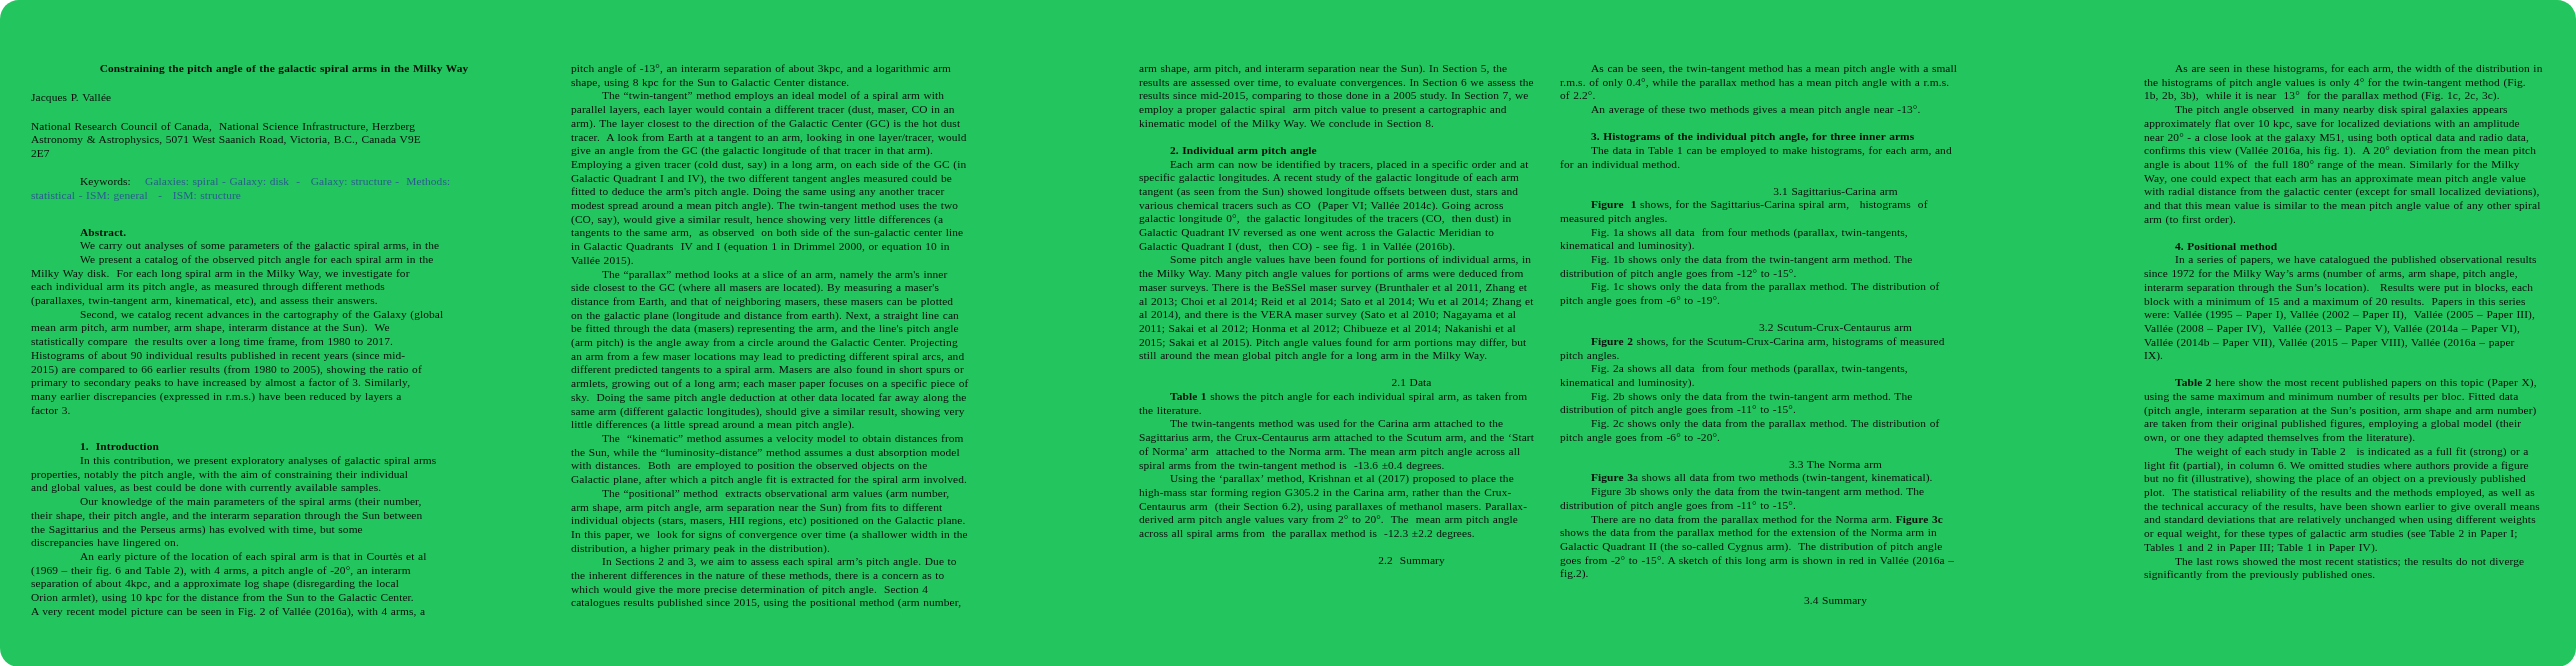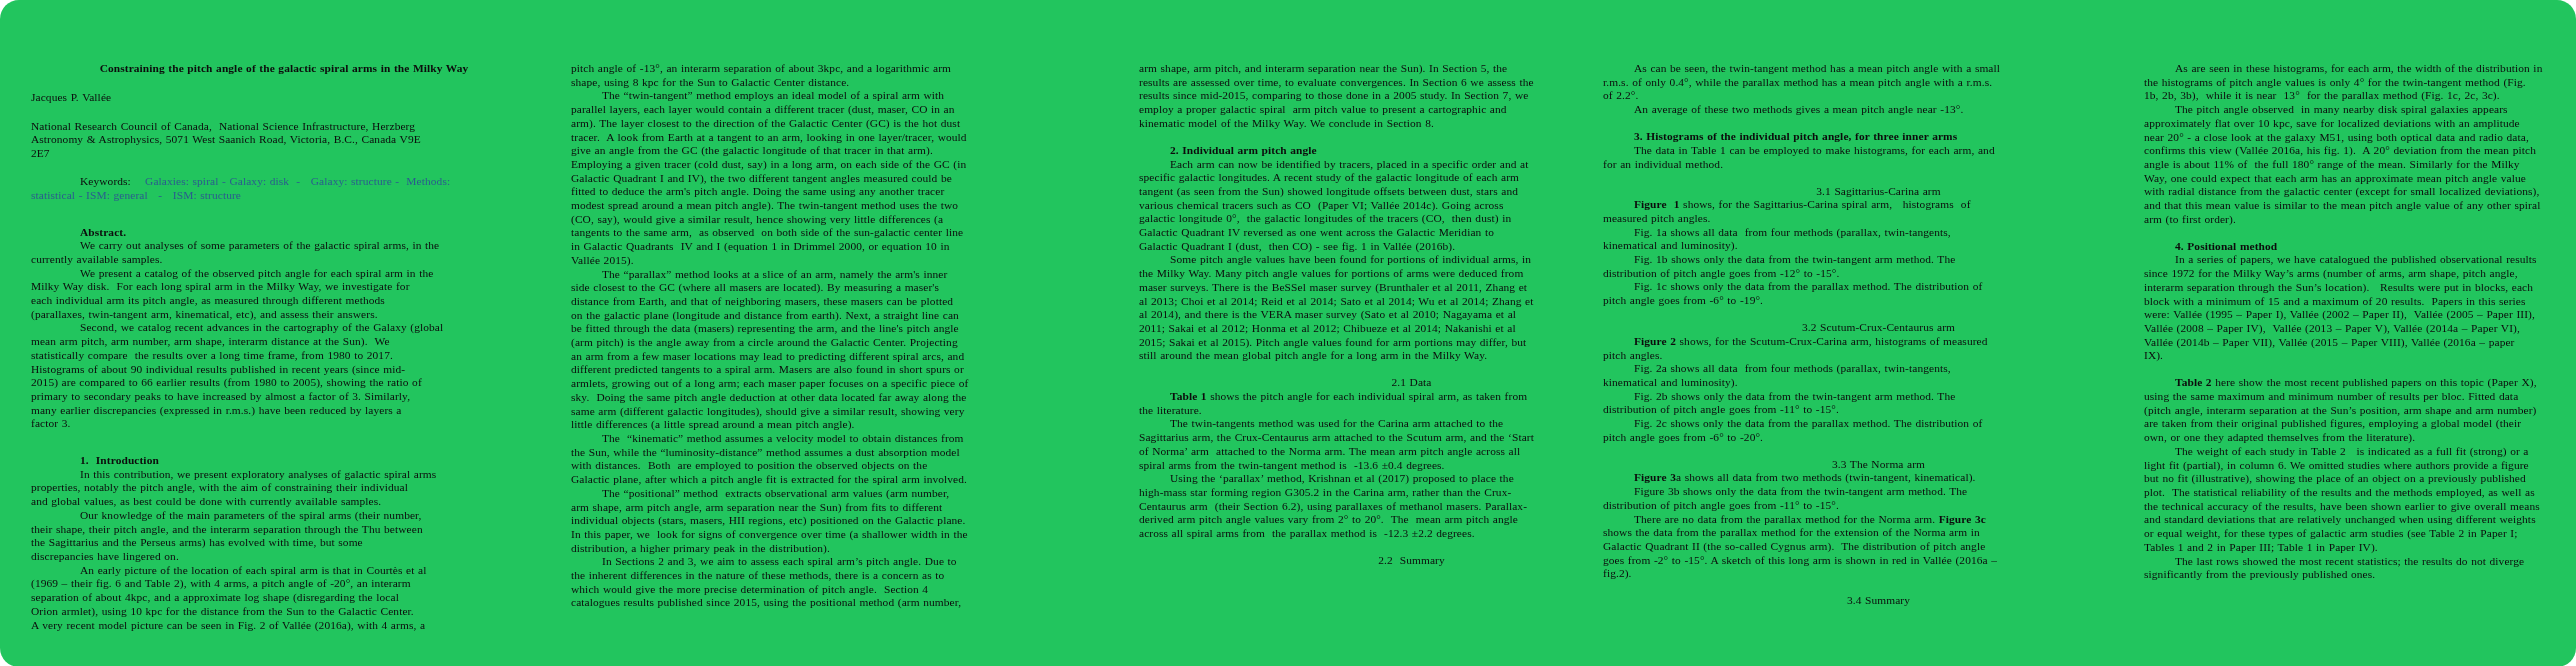--- a/index.html
+++ b/index.html
@@ -6,21 +6,21 @@
   body{width:2576px;height:667px;overflow:hidden;background:#ffffff;}
   #paper{
     position:relative;width:2576px;height:667px;background:#ffffff;
     font-family:"Liberation Serif","DejaVu Serif",serif;
     color:#0c0c0c;
   }
   .col{position:absolute;top:62px;}
   .col-1{left:31px;width:506px;}
   .col-2{left:571px;width:514px;}
   .col-3{left:1103px;width:514px;margin-left:36px;}
-  .col-4{left:1603px;width:520px;}
+  .col-4{left:1560px;width:520px;}
   .col-5{left:2144px;width:431px;}
   .block{margin:0;}
   .line{
     white-space:pre;
     font-size:11.4px;
     line-height:13.7px;
     letter-spacing:0.1px;
     word-spacing:0.6px;
   }
   .title .line{font-weight:bold;text-align:center;}
@@ -56,21 +56,20 @@
       </div>
       <div class="block keywords indent">
         <div class="line first"><span>Keywords:    </span><span style="color: rgb(43, 92, 142);">Galaxies: spiral - Galaxy: disk  -   Galaxy: structure -  Methods:</span></div>
         <div class="line"><span style="color: rgb(43, 92, 142);">statistical - ISM: general   -   ISM: structure</span></div>
       </div>
       <div class="block h1 indent">
         <div class="line first">Abstract.</div>
       </div>
       <div class="block para indent">
         <div class="line first">We carry out analyses of some parameters of the galactic spiral arms, in the</div>
-        <div class="line">currently available samples.</div>
       </div>
       <div class="block para indent">
         <div class="line first">We present a catalog of the observed pitch angle for each spiral arm in the</div>
         <div class="line">Milky Way disk.  For each long spiral arm in the Milky Way, we investigate for</div>
         <div class="line">each individual arm its pitch angle, as measured through different methods</div>
         <div class="line">(parallaxes, twin-tangent arm, kinematical, etc), and assess their answers.</div>
       </div>
       <div class="block para indent">
         <div class="line first">Second, we catalog recent advances in the cartography of the Galaxy (global</div>
         <div class="line">mean arm pitch, arm number, arm shape, interarm distance at the Sun).  We</div>
@@ -84,21 +83,21 @@
       <div class="block h1 indent">
         <div class="line first">1.  Introduction</div>
       </div>
       <div class="block para indent">
         <div class="line first">In this contribution, we present exploratory analyses of galactic spiral arms</div>
         <div class="line">properties, notably the pitch angle, with the aim of constraining their individual</div>
         <div class="line">and global values, as best could be done with currently available samples.</div>
       </div>
       <div class="block para indent">
         <div class="line first">Our knowledge of the main parameters of the spiral arms (their number,</div>
-        <div class="line">their shape, their pitch angle, and the interarm separation through the Thu between</div>
+        <div class="line">their shape, their pitch angle, and the interarm separation through the Sun between</div>
         <div class="line">the Sagittarius and the Perseus arms) has evolved with time, but some</div>
         <div class="line">discrepancies have lingered on.</div>
       </div>
       <div class="block para indent">
         <div class="line first">An early picture of the location of each spiral arm is that in Courtès et al</div>
         <div class="line">(1969 – their fig. 6 and Table 2), with 4 arms, a pitch angle of -20°, an interarm</div>
         <div class="line">separation of about 4kpc, and a approximate log shape (disregarding the local</div>
         <div class="line">Orion armlet), using 10 kpc for the distance from the Sun to the Galactic Center.</div>
         <div class="line">A very recent model picture can be seen in Fig. 2 of Vallée (2016a), with 4 arms, a</div>
       </div>

